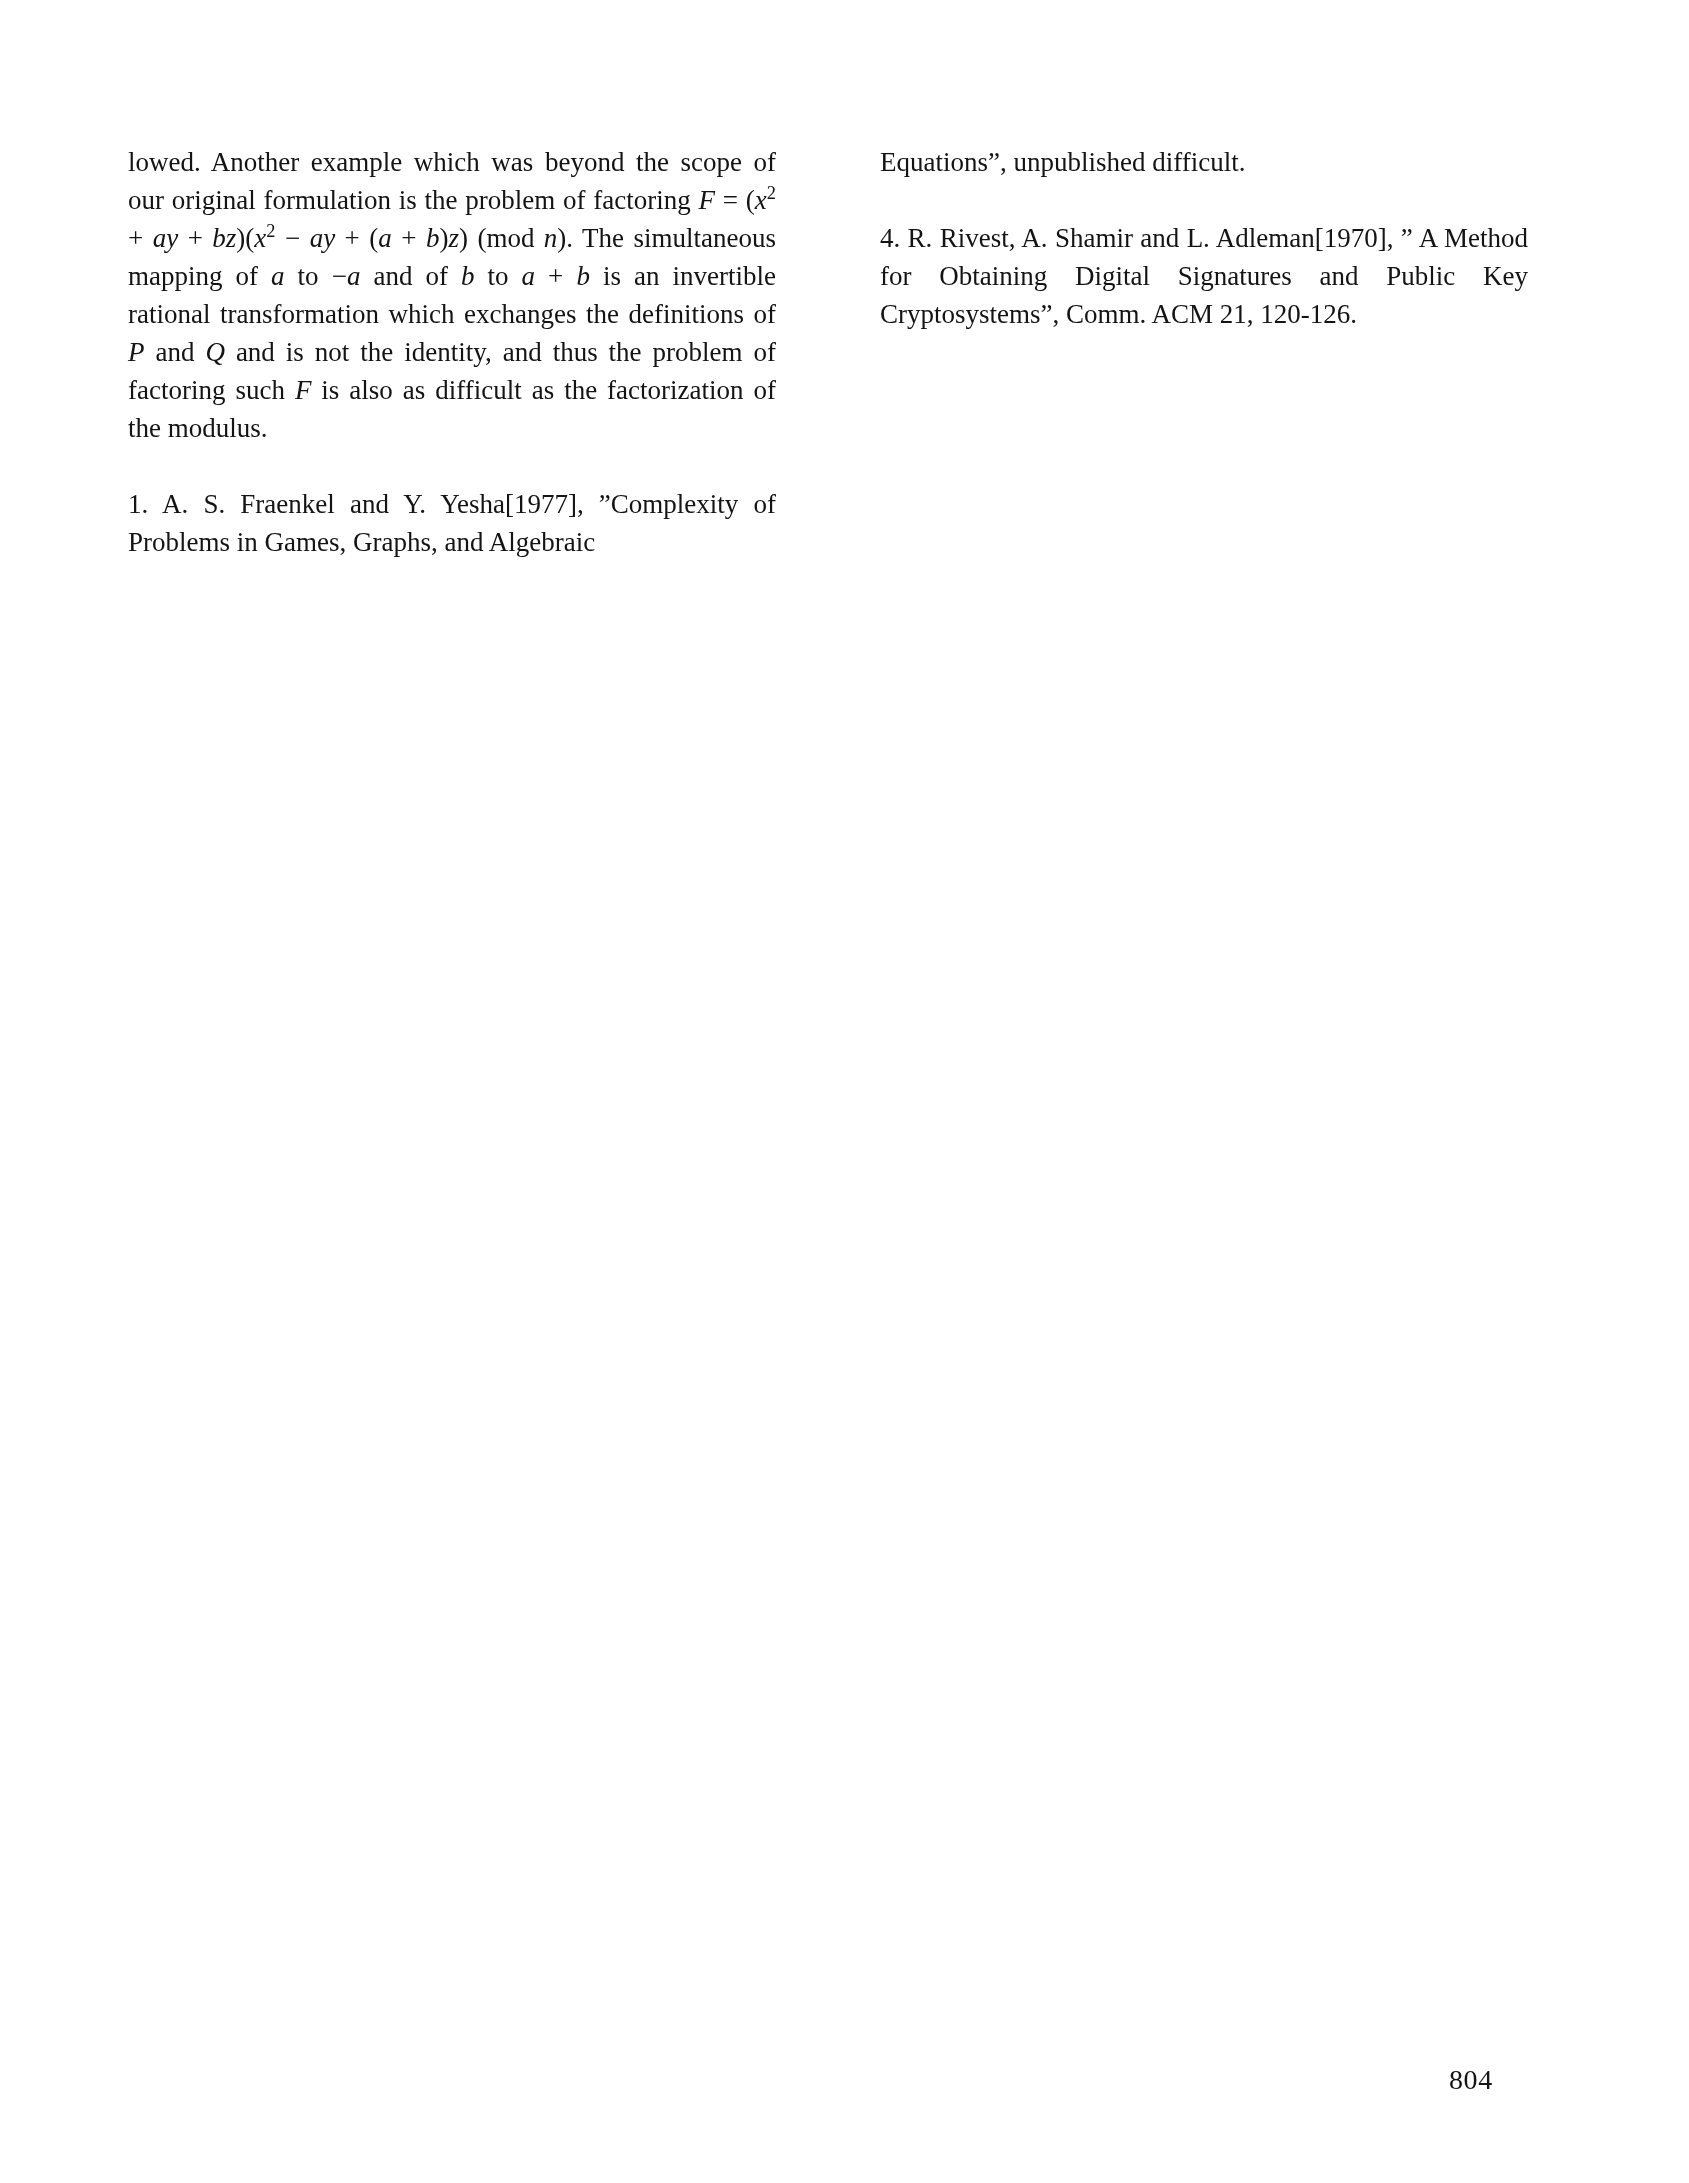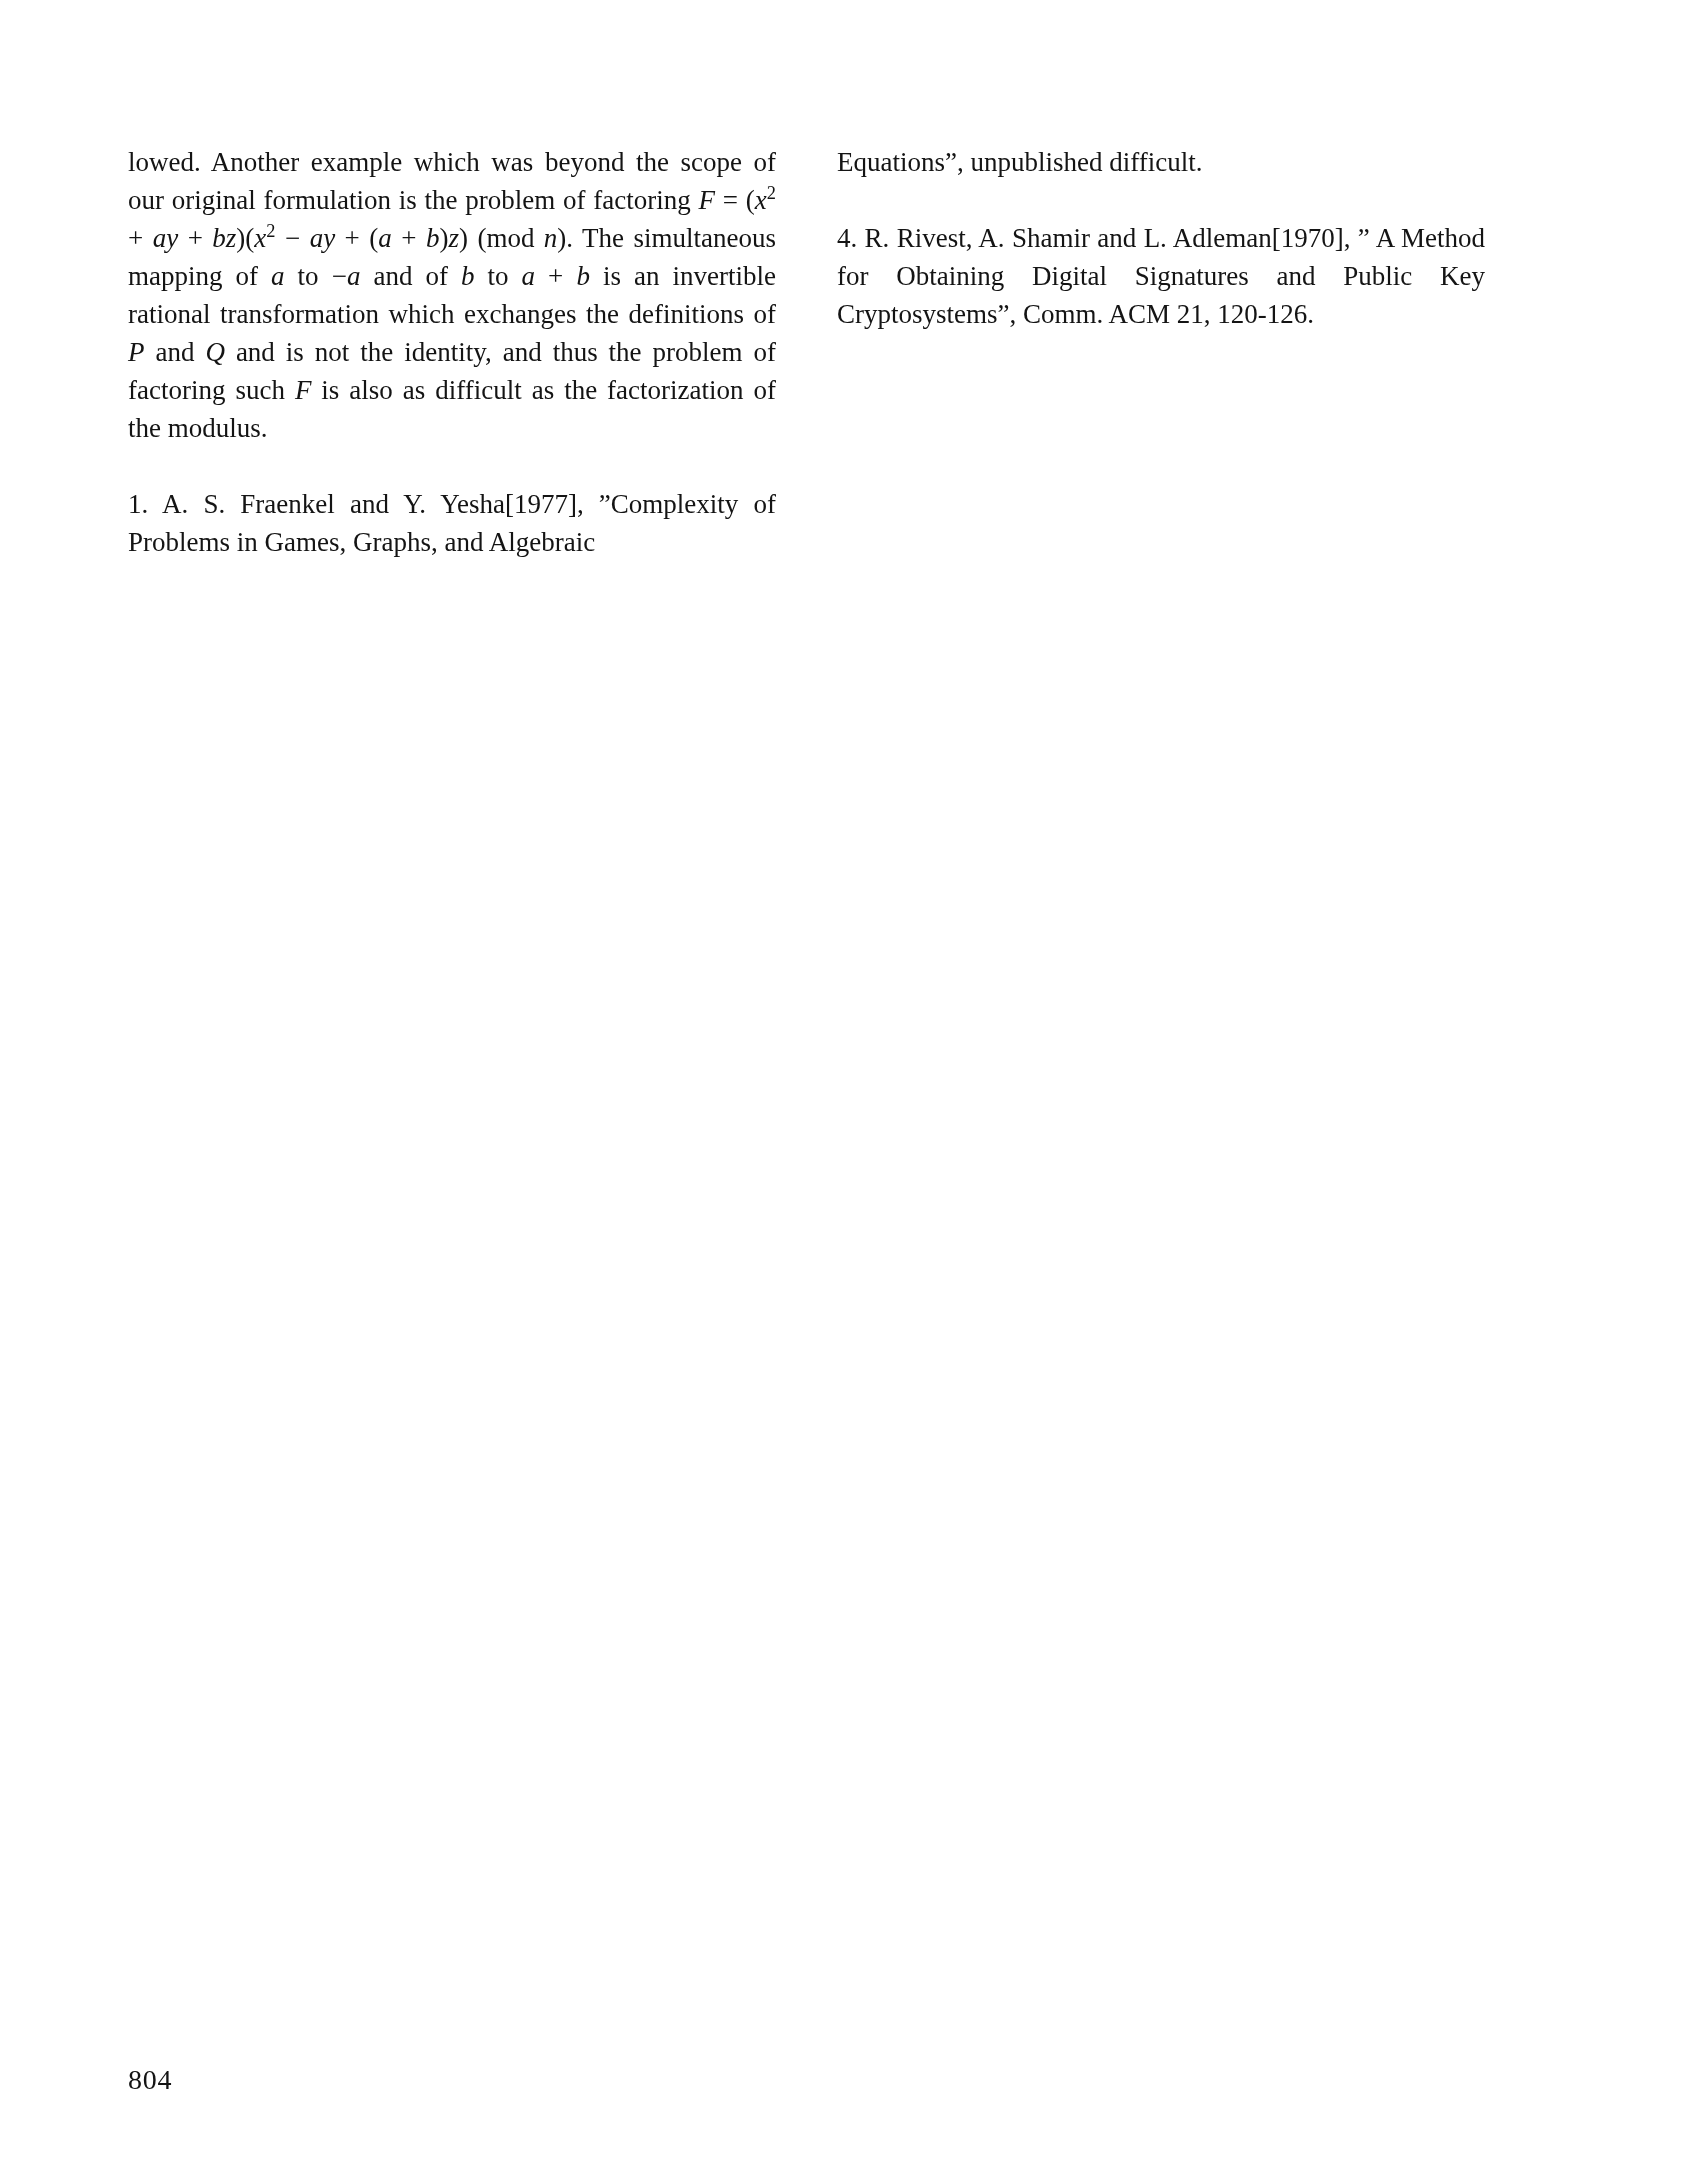--- a/index.html
+++ b/index.html
@@ -16,21 +16,21 @@
     font-family: "Liberation Serif", "DejaVu Serif", serif;
     font-size: 27px;
     line-height: 38px;
     box-sizing: border-box;
   }
   .columns {
     position: absolute;
     top: 143px;
     left: 128px;
     display: flex;
-    gap: 61px;
+    gap: 104px;
   }
   .col {
     width: 648px;
     text-align: justify;
   }
   .col p {
     margin: 0 0 38px 0;
   }
   .col h3 {
     font-size: 28px;
@@ -43,21 +43,21 @@
   }
   sup {
     font-size: 0.68em;
     line-height: 0;
   }
   .page-number {
     position: absolute;
     left: 128px;
     width: 1365px;
     bottom: 84px;
-    text-align: left;
+    text-align: right;
     font-size: 28px;
     letter-spacing: 0.7px;
   }
 </style>
 </head>
 <body>
 
 <div class="page">
   <div class="columns">
 

